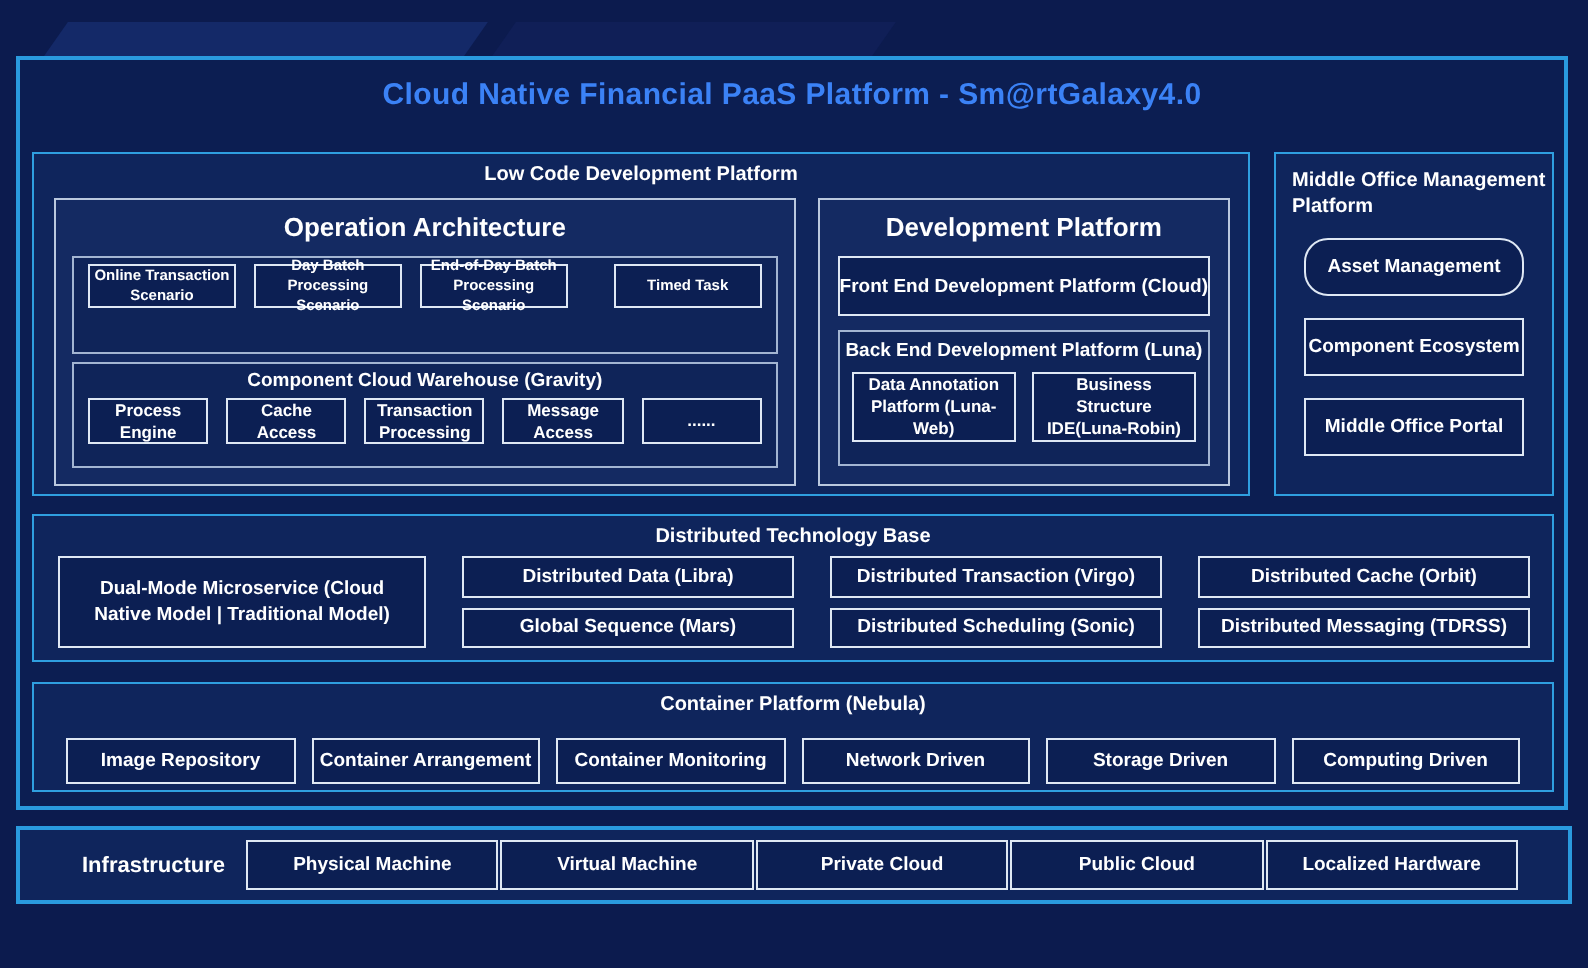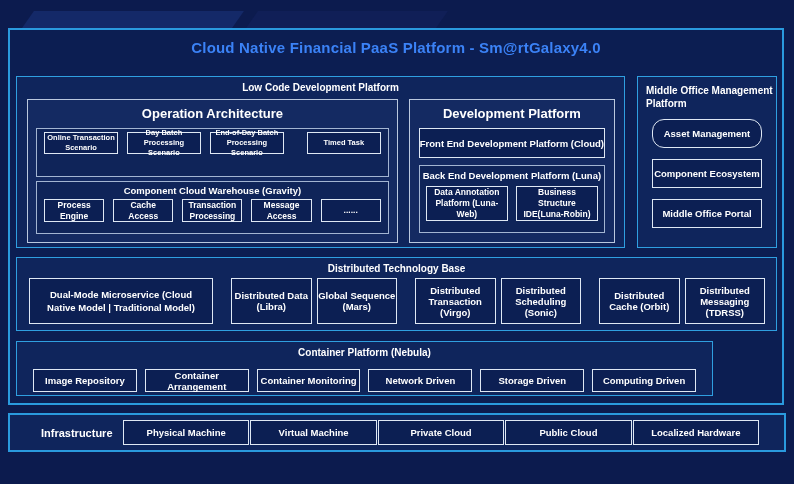--- a/index.html
+++ b/index.html
@@ -67,25 +67,25 @@
   
   .midoffice{left:627px;top:46px;width:140px;height:172px;}
   .mo-label{padding:7px 0 0 8px;line-height:1.3;}
   .mo-leaf{width:110px;margin:11px auto 0;height:29px;font-size:9.5px;}
   .mo-first{margin-top:9px;border-radius:12px;}
 
   
   .distributed{left:6px;top:227px;width:761px;height:74px;}
   .dist-grid{position:absolute;left:12px;right:11px;top:20px;bottom:6px;display:flex;gap:18px;}
   .dual{flex:1;font-size:9.5px;line-height:1.4;padding:1px 8px;}
-  .dist-col{flex:1;display:flex;flex-direction:row;gap:5px;justify-content:flex-end;}
+  .dist-col{flex:1;display:flex;flex-direction:column;gap:5px;justify-content:flex-end;}
   .dist-leaf{flex:1;font-size:9.5px;}
 
   
-  .cplat{left:6px;top:311px;width:697px;height:55px;}
+  .cplat{left:6px;top:311px;width:761px;height:55px;}
   .cp-row{position:absolute;left:16px;right:16px;top:27px;height:23px;display:flex;gap:8px;}
   .cp-leaf{flex:1;font-size:9.5px;}
 
   
   .infra{
     position:absolute;left:8px;top:413px;width:778px;height:39px;
     box-sizing:border-box;border:2px solid #2a9ade;background:#0f255c;
     display:flex;align-items:center;
   }
   .infra-label{font-size:11px;font-weight:bold;margin-left:31px;flex:none;width:82px;}

